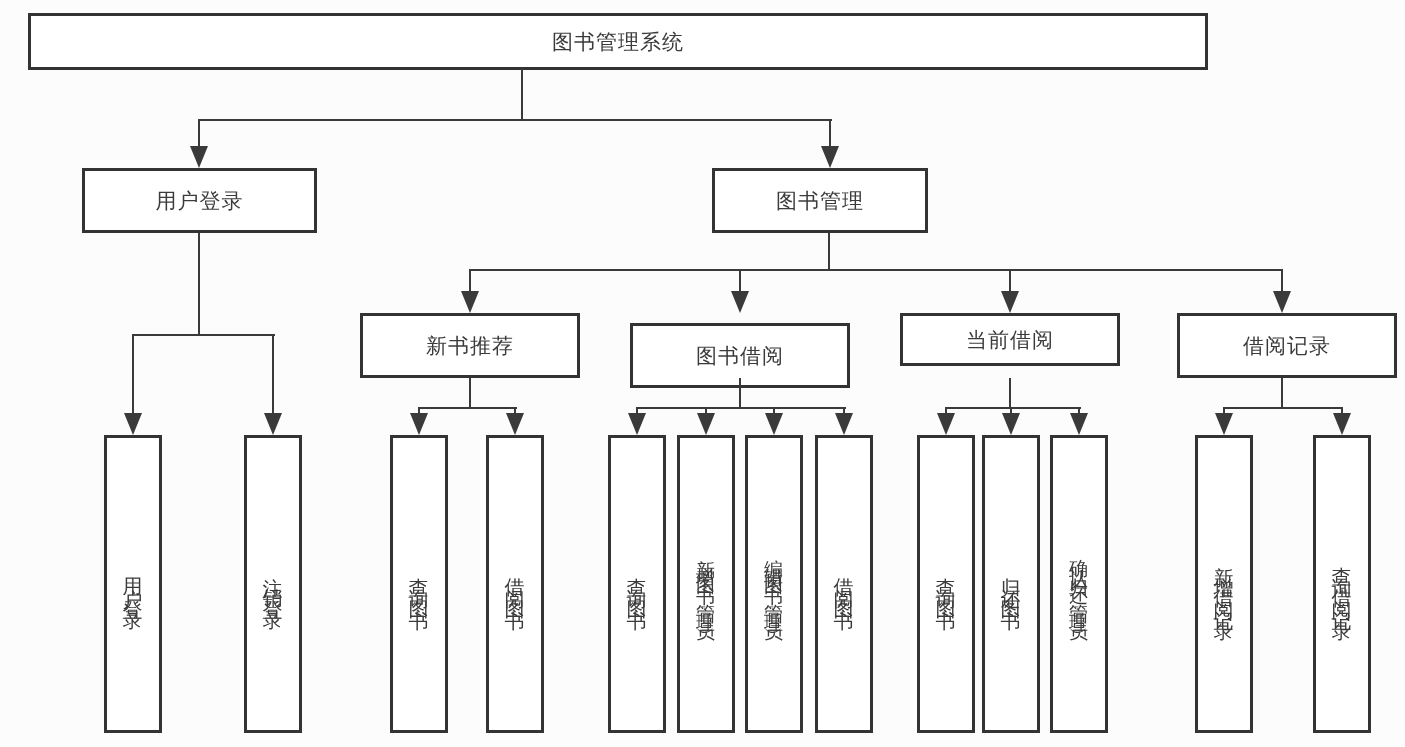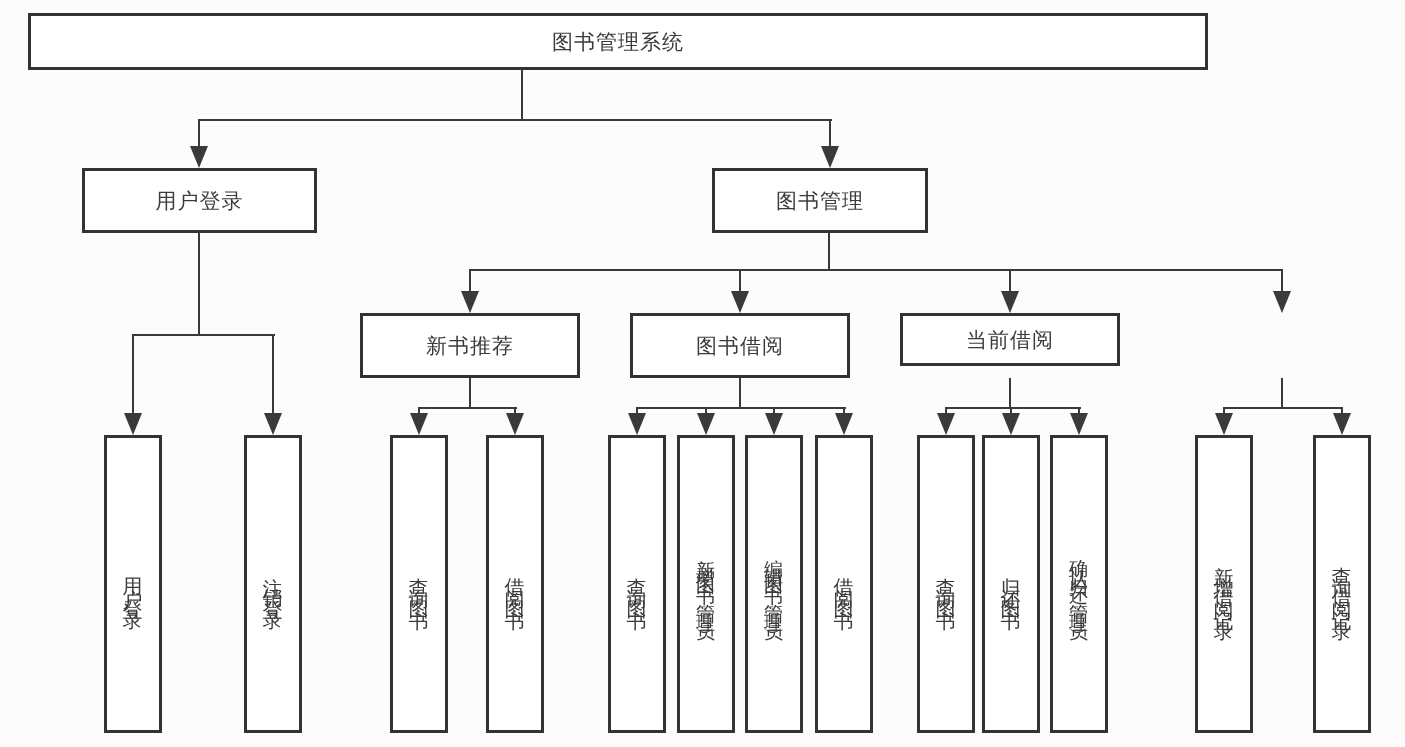--- a/index.html
+++ b/index.html
@@ -119,25 +119,28 @@
   <div class="line" style="left:1009px;top:269px;width:2px;height:26px;"></div>
   <div class="line" style="left:1281px;top:269px;width:2px;height:26px;"></div>
   <div class="arrow" style="left:461px;top:291px;"></div>
   <div class="arrow" style="left:731px;top:291px;"></div>
   <div class="arrow" style="left:1001px;top:291px;"></div>
   <div class="arrow" style="left:1273px;top:291px;"></div>
 
   <div class="hbox" style="left:360px;top:313px;width:220px;height:65px;">
     <span>新书推荐</span>
   </div>
-  <div class="hbox" style="left:630px;top:313px;width:220px;height:65px;text-align:right;">
+  <div class="hbox" style="left:630px;top:323px;width:220px;height:65px;text-align:right;">
     <span>图书借阅</span>
   </div>
   <div class="hbox" style="left:900px;top:313px;width:220px;height:53px;">
     <span>当前借阅</span>
+  </div>
+  <div class="hbox" style="left:1177px;top:313px;width:220px;height:65px;">
+    <span>借阅记录</span>
   </div>
 
   <div class="line" style="left:469px;top:378px;width:2px;height:31px;"></div>
   <div class="line" style="left:418px;top:407px;width:99px;height:2px;"></div>
   <div class="line" style="left:418px;top:407px;width:2px;height:12px;"></div>
   <div class="line" style="left:514px;top:407px;width:2px;height:12px;"></div>
   <div class="arrow" style="left:410px;top:413px;"></div>
   <div class="arrow" style="left:506px;top:413px;"></div>
 
   <div class="line" style="left:739px;top:378px;width:2px;height:31px;"></div>

